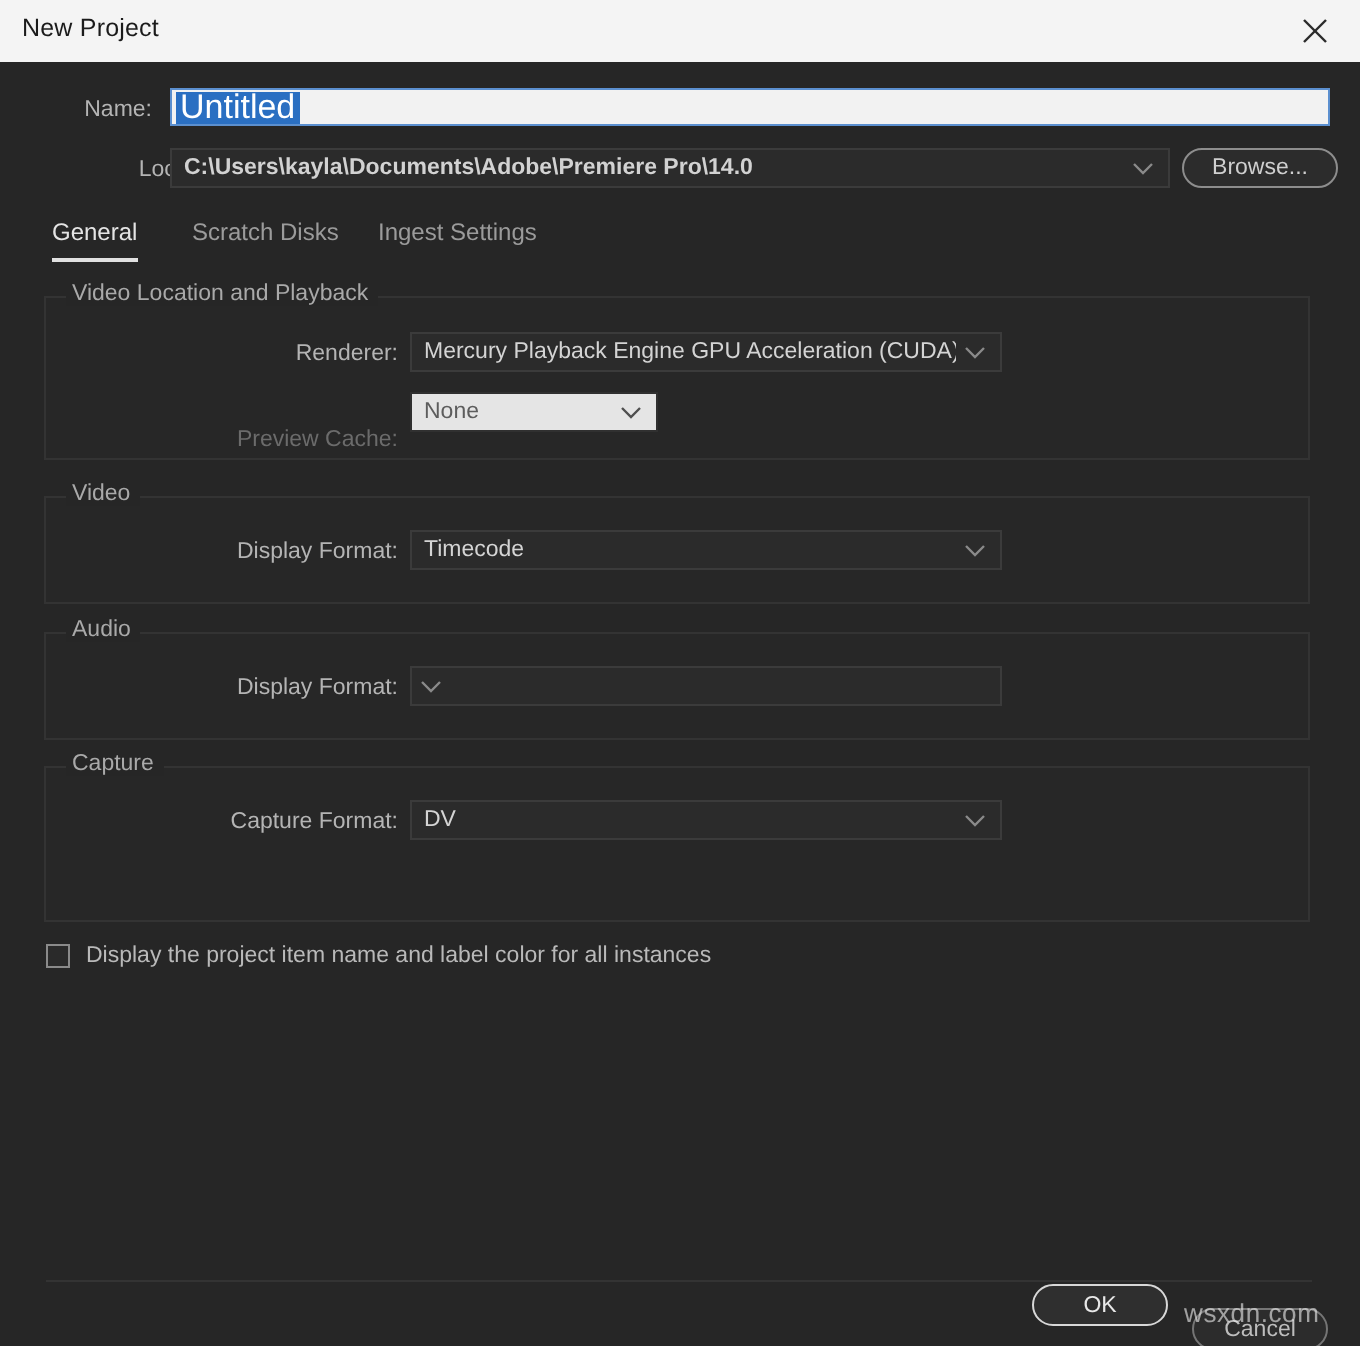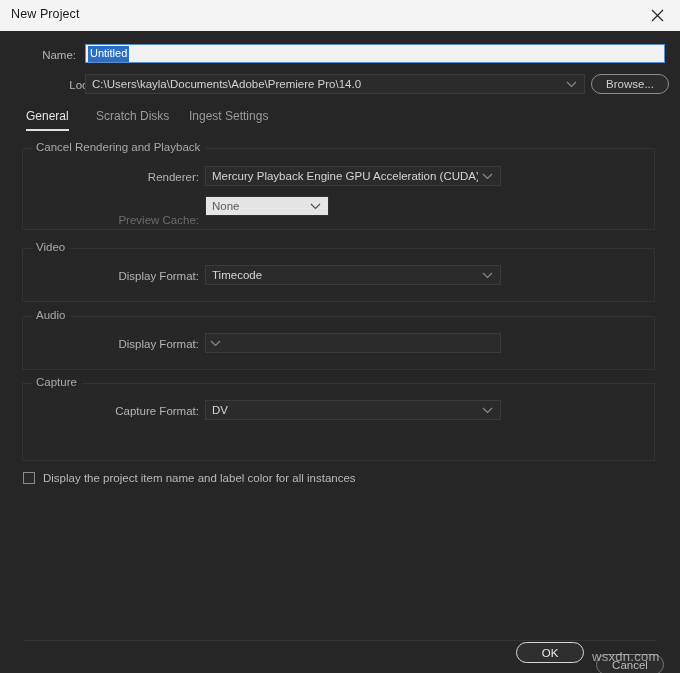--- a/index.html
+++ b/index.html
@@ -71,35 +71,36 @@
     background: #f2f2f2;
     border: 1px solid #5b8fcf;
     box-sizing: border-box;
     display: flex;
     align-items: center;
     padding-left: 2px;
   }
   .name-sel {
     background: #2a6fc2;
     color: #ffffff;
-    font-size: 11px;
+    font-size: 17px;
     padding: 1px 2px 2px 2px;
     line-height: 13px;
   }
 
   .loc-select {
     position: absolute;
     left: 85px; top: 43px;
     width: 500px; height: 20px;
     background: #2b2b2b;
     border: 1px solid #3b3b3b;
     box-sizing: border-box;
     display: flex;
     align-items: center;
     cursor: pointer;
+    font-weight: bold;
   }
   .loc-select .val {
     font-size: 11.5px;
     color: #d2d2d2;
     padding-left: 6px;
     flex: 1;
     white-space: nowrap;
     overflow: hidden;
   }
   .chev {
@@ -292,21 +293,21 @@
     </div>
     <div class="browse-btn">Browse...</div>
 
     <div class="tabs">
       <div class="tab active" style="left:26px;">General</div>
       <div class="tab" style="left:96px;">Scratch Disks</div>
       <div class="tab" style="left:189px;">Ingest Settings</div>
     </div>
 
     <div class="group" style="top:117px; height:82px;">
-      <div class="group-title">Cancel Rendering and Playback</div>
+      <div class="group-title">Video Location and Playback</div>
       <div class="field-label" style="left:0; top:22px; width:176px;">Renderer:</div>
       <div class="combo" style="left:182px; top:17px; width:296px;">
         <span class="val">Mercury Playback Engine GPU Acceleration (CUDA)</span>
         <span class="chev">
           <svg width="11" height="7" viewBox="0 0 11 7">
               <polyline points="1,1 5.5,5.5 10,1" fill="none" stroke="#8a8a8a" stroke-width="1.2"></polyline>
             </svg>
         </span>
       </div>
       <div class="field-label dim" style="left:0; top:52px; width:176px;">Preview Cache:</div>

